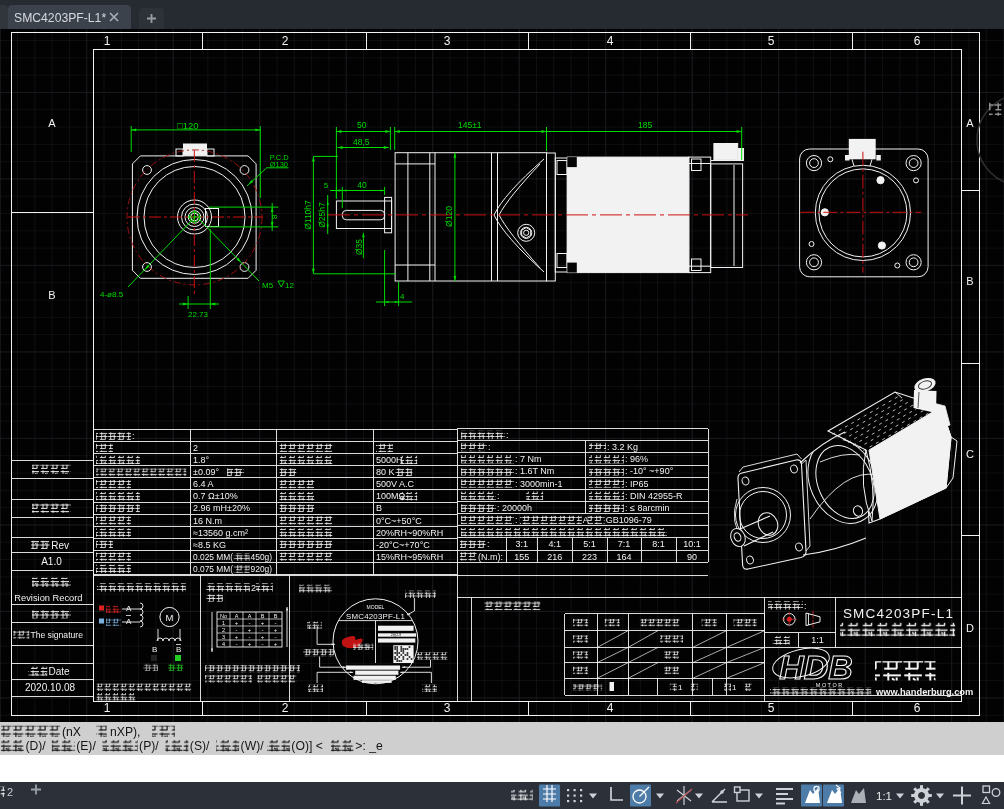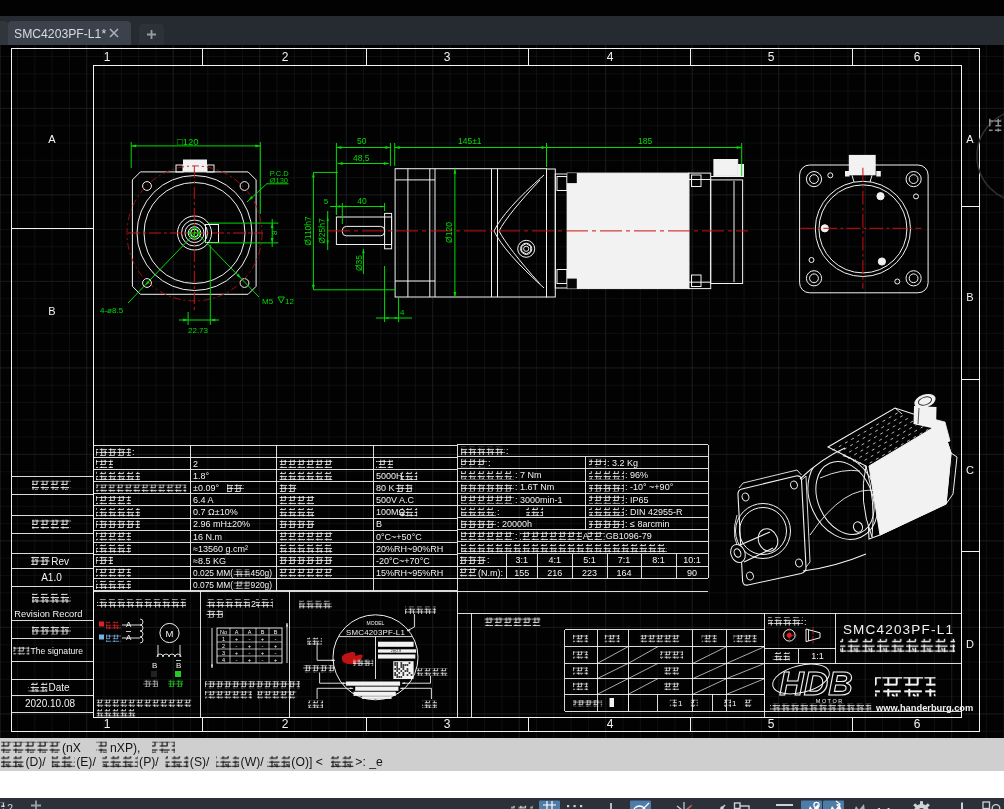--- a/index.html
+++ b/index.html
@@ -1,15 +1,15 @@
 <!DOCTYPE html>
 <html><head><meta charset="utf-8"><style>
 html,body{margin:0;padding:0;width:1004px;height:809px;background:#020203;overflow:hidden;
 font-family:"Liberation Sans",sans-serif;}
-.abs{position:absolute;left:0;margin-top:16px;}
+.abs{position:absolute;left:0;}
 </style></head><body>
 <div class="abs" style="top:0"><svg width="1004" height="29">
       <rect width="1004" height="29" fill="#262a31"></rect>
       <rect x="-8" y="5" width="16" height="28" stroke="none" stroke-width="1" fill="#31363d" rx="4"></rect>
       <path d="M8,29 V9 Q8,5 12,5 H127 Q131,5 131,9 V29 Z" stroke="none" stroke-width="1" fill="#3b424c"></path>
       <text x="14" y="21.5" font-size="12.2" fill="#d6dade" text-anchor="start" font-family="Liberation Sans">SMC4203PF-L1*</text>
       <path d="M110,13 l8,8 M118,13 l-8,8" stroke="#aab0b8" stroke-width="1.6" fill="none"></path>
       <path d="M139,29 V12 Q139,8 143,8 H160 Q164,8 164,12 V29 Z" stroke="none" stroke-width="1" fill="#2d3239"></path>
       <path d="M147,18.5 h9 M151.5,14 v9" stroke="#969ca4" stroke-width="1.8" fill="none"></path>
     </svg></div>

